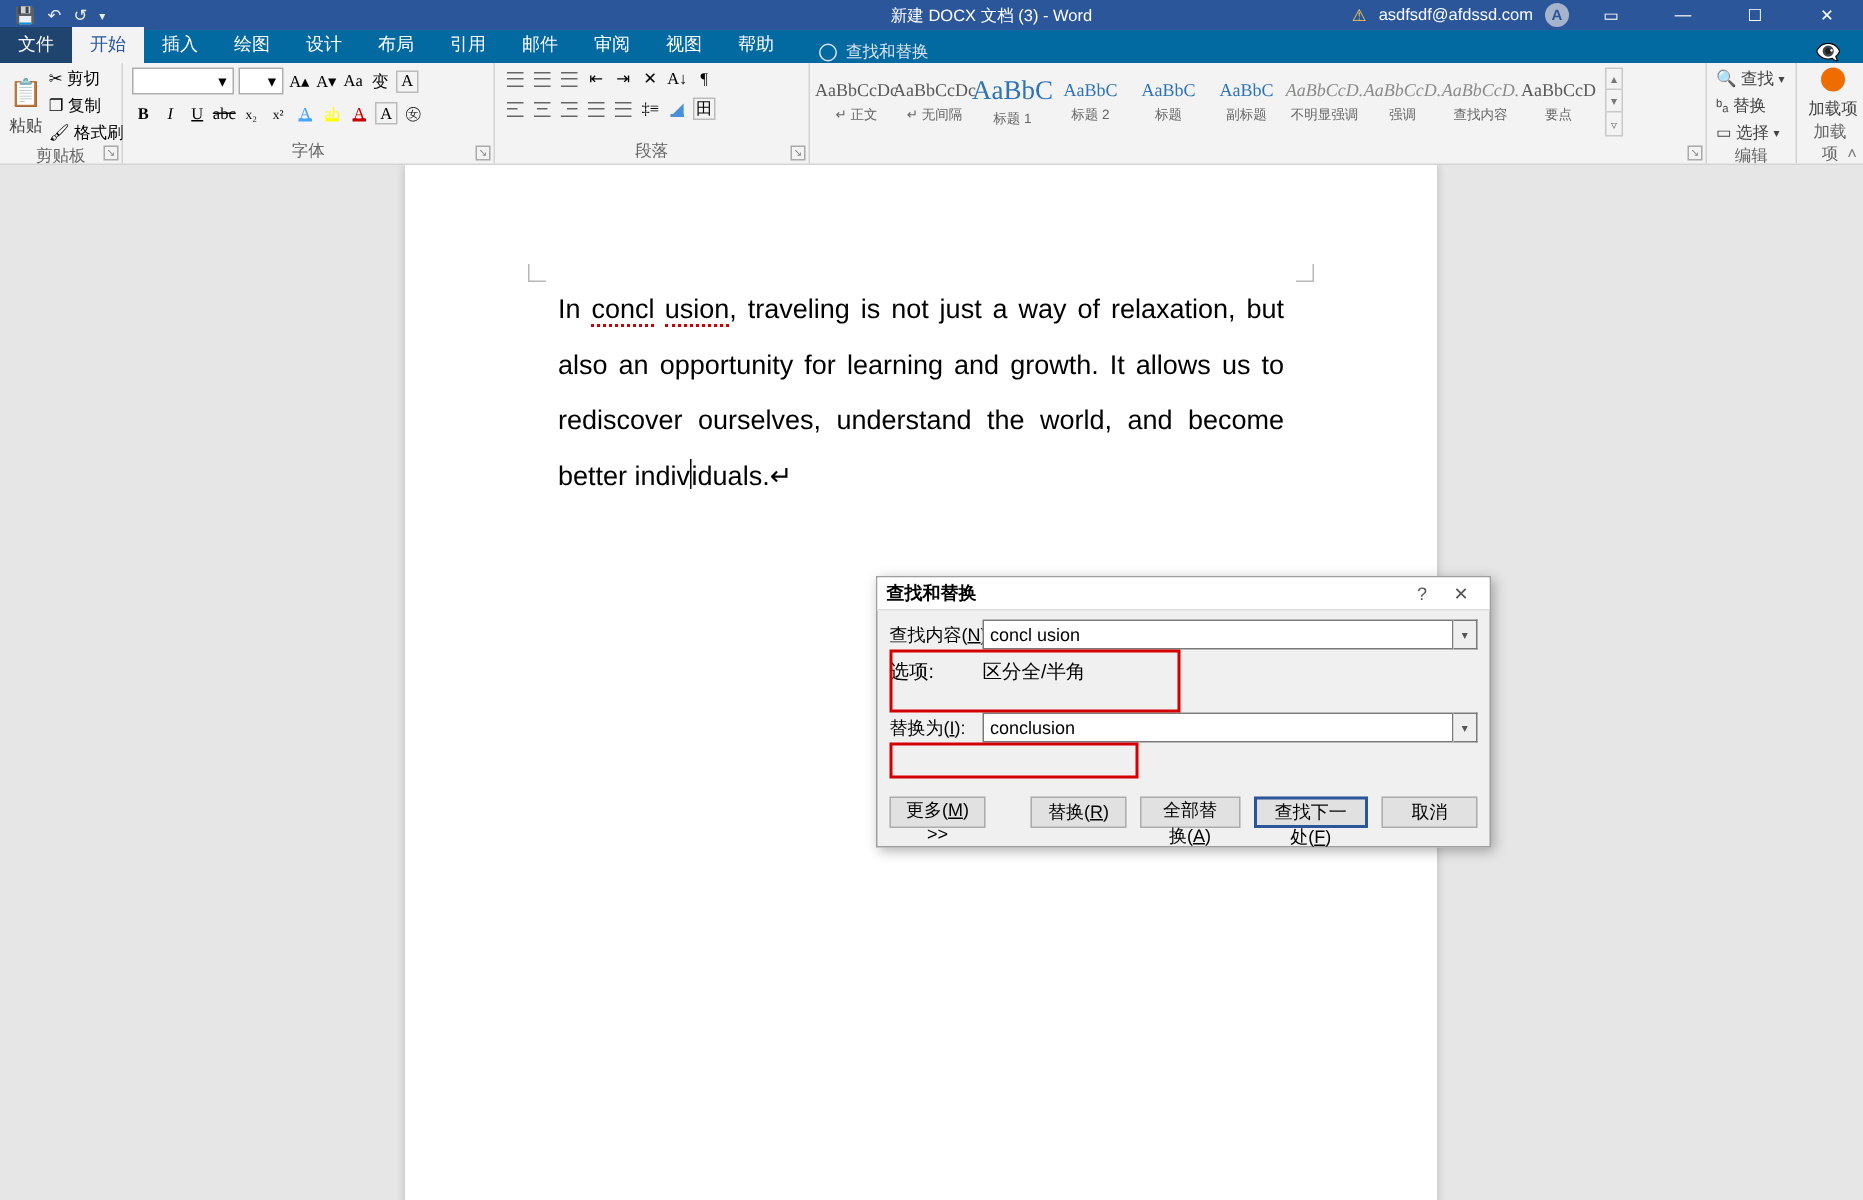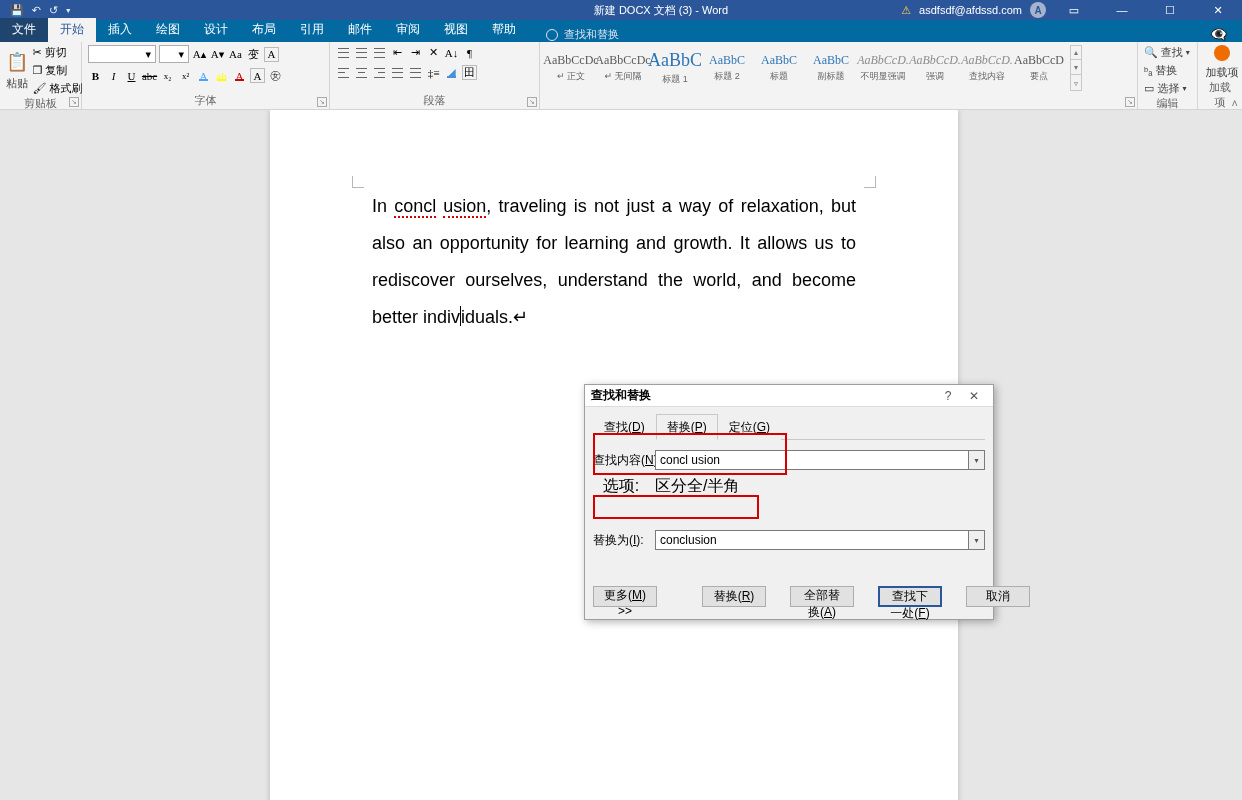--- a/index.html
+++ b/index.html
@@ -101,23 +101,23 @@
 .dlg-tabs { display: flex; border-bottom: 1px solid #c9c9c9; margin-bottom: 10px; }
 .dlg-tab { padding: 4px 10px 3px; border: 1px solid transparent; border-bottom: none; cursor: pointer; position: relative; top: 1px; background: #f0f0f0; }
 .dlg-tab.active { border-color: #c9c9c9; background: #f0f0f0; border-bottom: 1px solid #f0f0f0; }
 .dlg-tab .ul { text-decoration: underline; }
 .field-row { display: flex; align-items: center; gap: 6px; margin-bottom: 6px; }
 .field-row label { width: 56px; white-space: nowrap; }
 .field-row label .ul { text-decoration: underline; }
 .combo { flex: 1; display: flex; }
 .combo input { flex: 1; height: 20px; border: 1px solid #7a7a7a; padding: 0 4px; font-size: 12px; background: #fff; }
 .combo .drop { width: 16px; height: 20px; border: 1px solid #7a7a7a; border-left: none; background: #efefef; display:flex; align-items:center; justify-content:center; font-size:8px; color:#555; }
-.opt-row { display:flex; gap:6px; margin-bottom: 33px; font-size: 16px; text-align: center; }
+.opt-row { display:flex; gap:6px; margin-bottom: 18px; font-size: 13px; }
 .opt-row .k { width: 56px; }
-.dlg-buttons { display: flex; gap: 24px; justify-content: space-between; margin-top: 36px; }
+.dlg-buttons { display: flex; gap: 9px; justify-content: space-between; margin-top: 36px; }
 .dlg-buttons button { height: 21px; padding: 0 10px; background: #e1e1e1; border: 1px solid #adadad; font-size: 12px; cursor: pointer; min-width: 64px; }
 .dlg-buttons button.primary { border: 2px solid #2b579a; }
 .dlg-buttons button .ul { text-decoration: underline; }
 .red-box { position: absolute; border: 2px solid #d40000; pointer-events: none; }
 </style>
 </head>
 <body>
 
 <div class="titlebar">
   <div class="qat">
@@ -383,25 +383,20 @@
   </div>
 </div>
 
 <div class="dialog">
   <div class="dlg-title">
     <span class="t">查找和替换</span>
     <span class="hb">?</span>
     <span class="hb">✕</span>
   </div>
   <div class="dlg-body">
-    <div class="dlg-tabs">
-      <div class="dlg-tab"><span>查找(</span><span class="ul">D</span><span>)</span></div>
-      <div class="dlg-tab active"><span>替换(</span><span class="ul">P</span><span>)</span></div>
-      <div class="dlg-tab"><span>定位(</span><span class="ul">G</span><span>)</span></div>
-    </div>
 
     <div class="field-row">
       <label><span>查找内容(</span><span class="ul">N</span><span>):</span></label>
       <div class="combo">
         <input value="concl usion" style="">
         <div class="drop">▾</div>
       </div>
     </div>
     <div class="opt-row">
       <span class="k">选项:</span>

